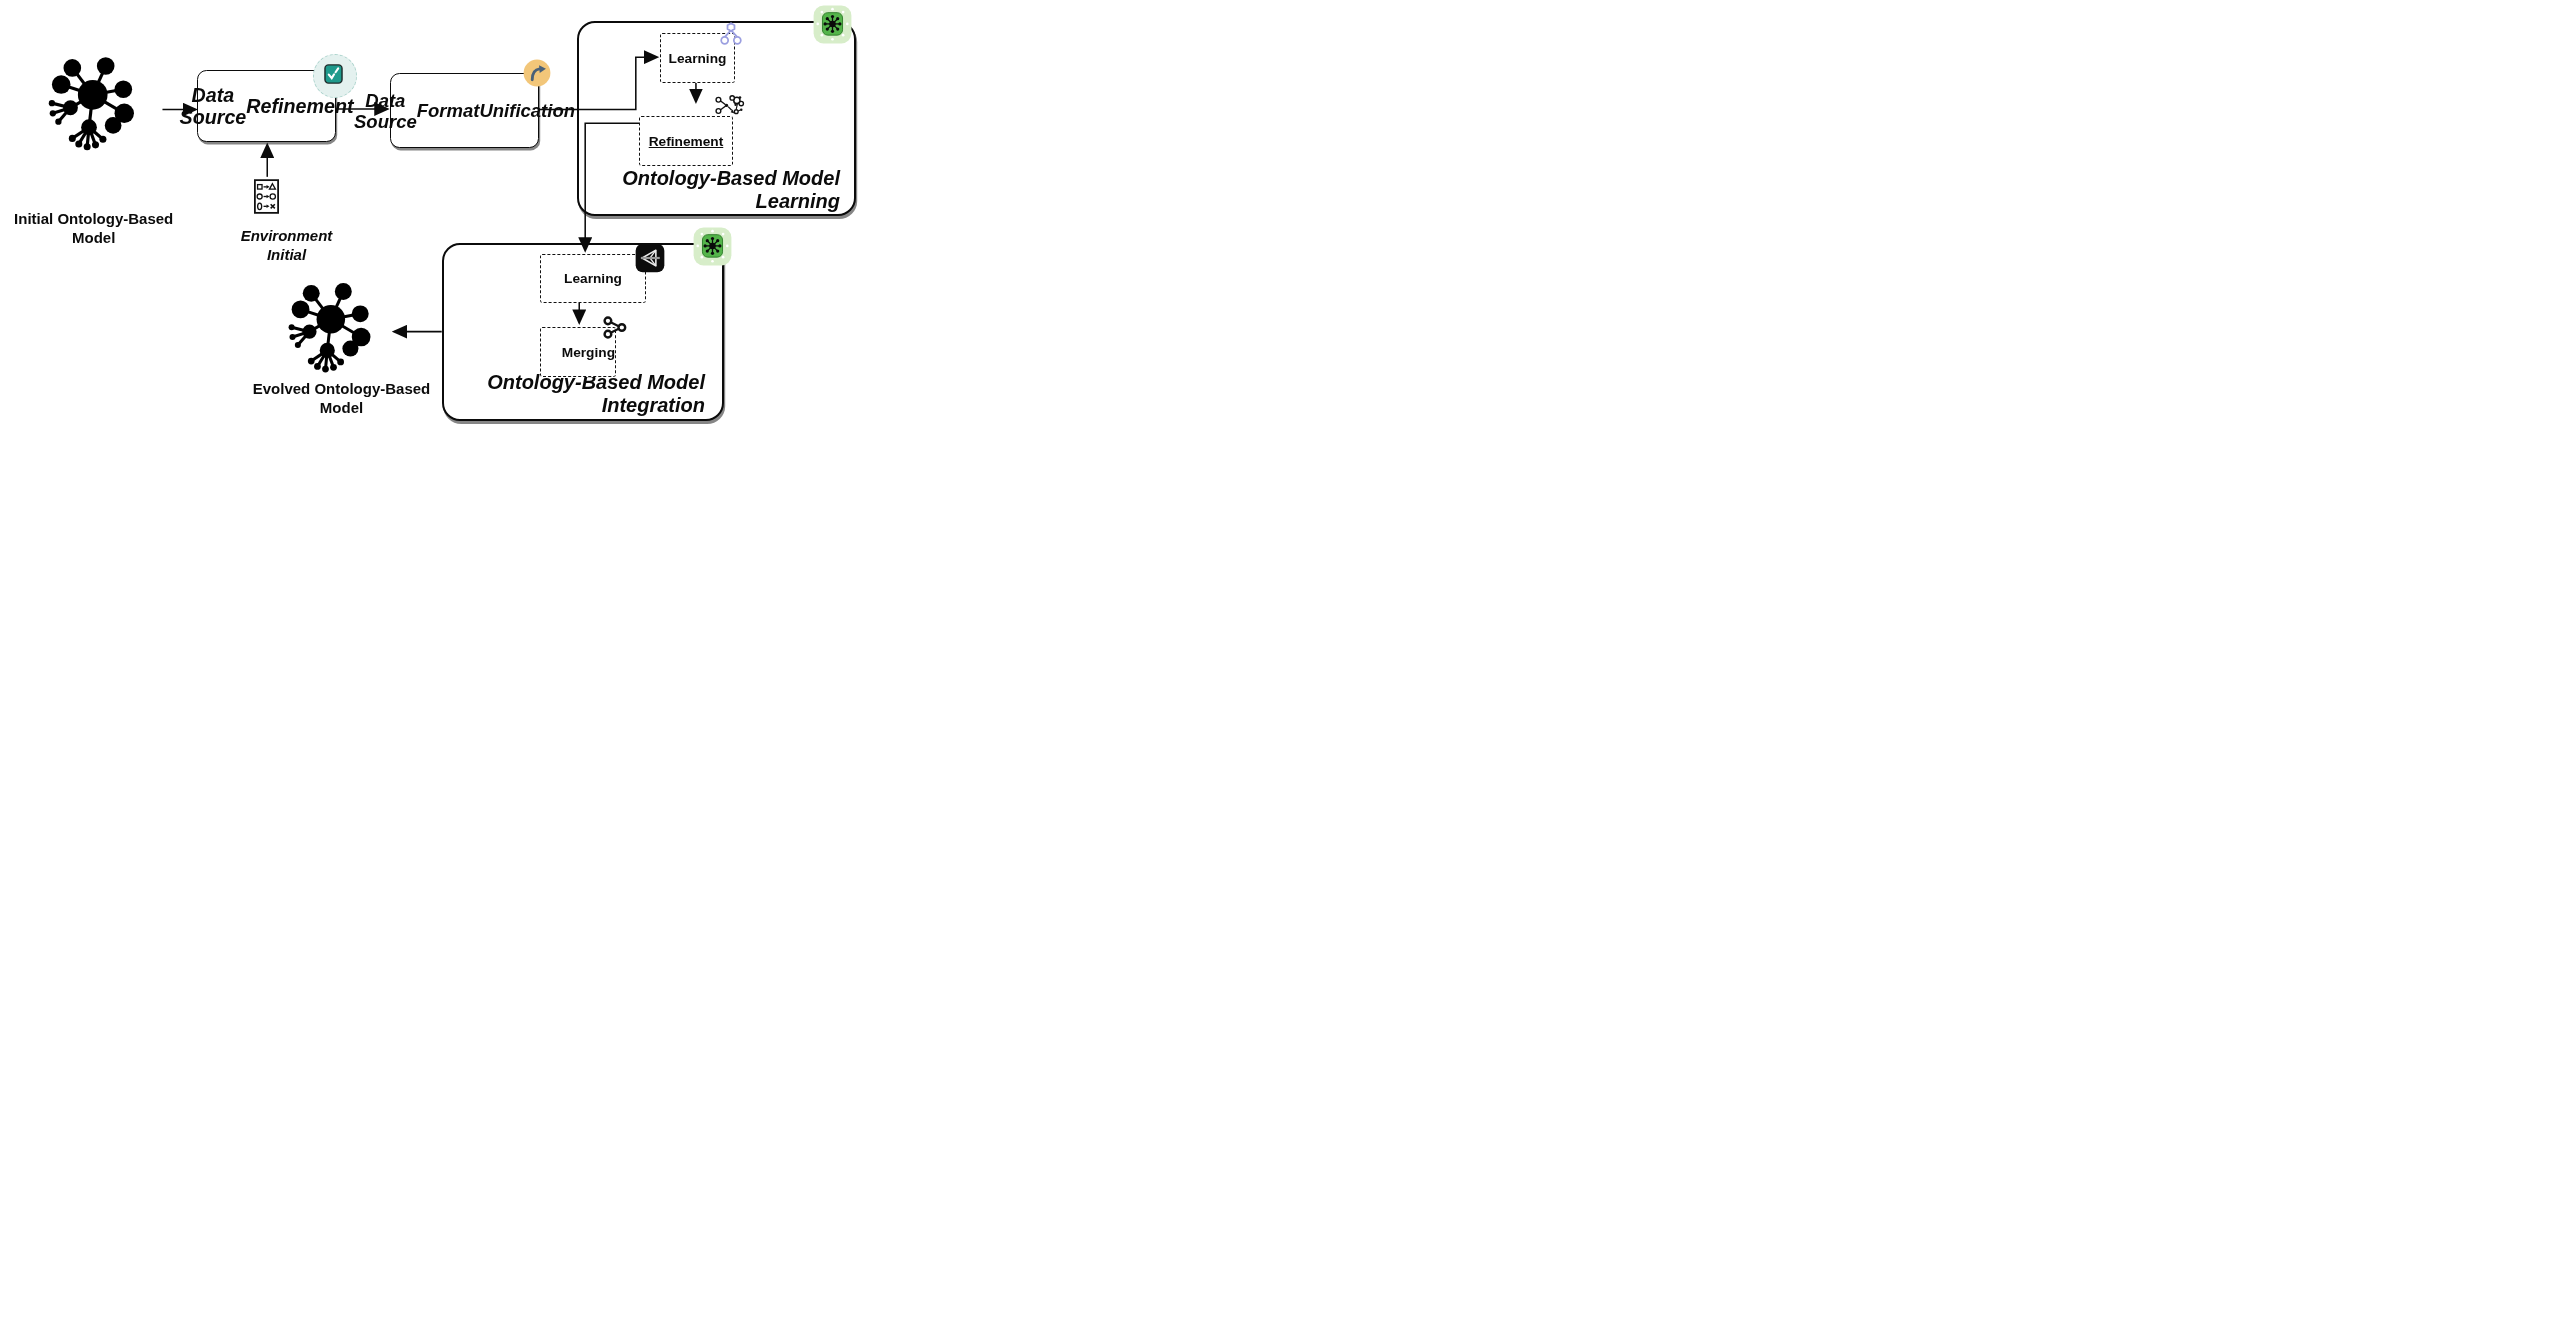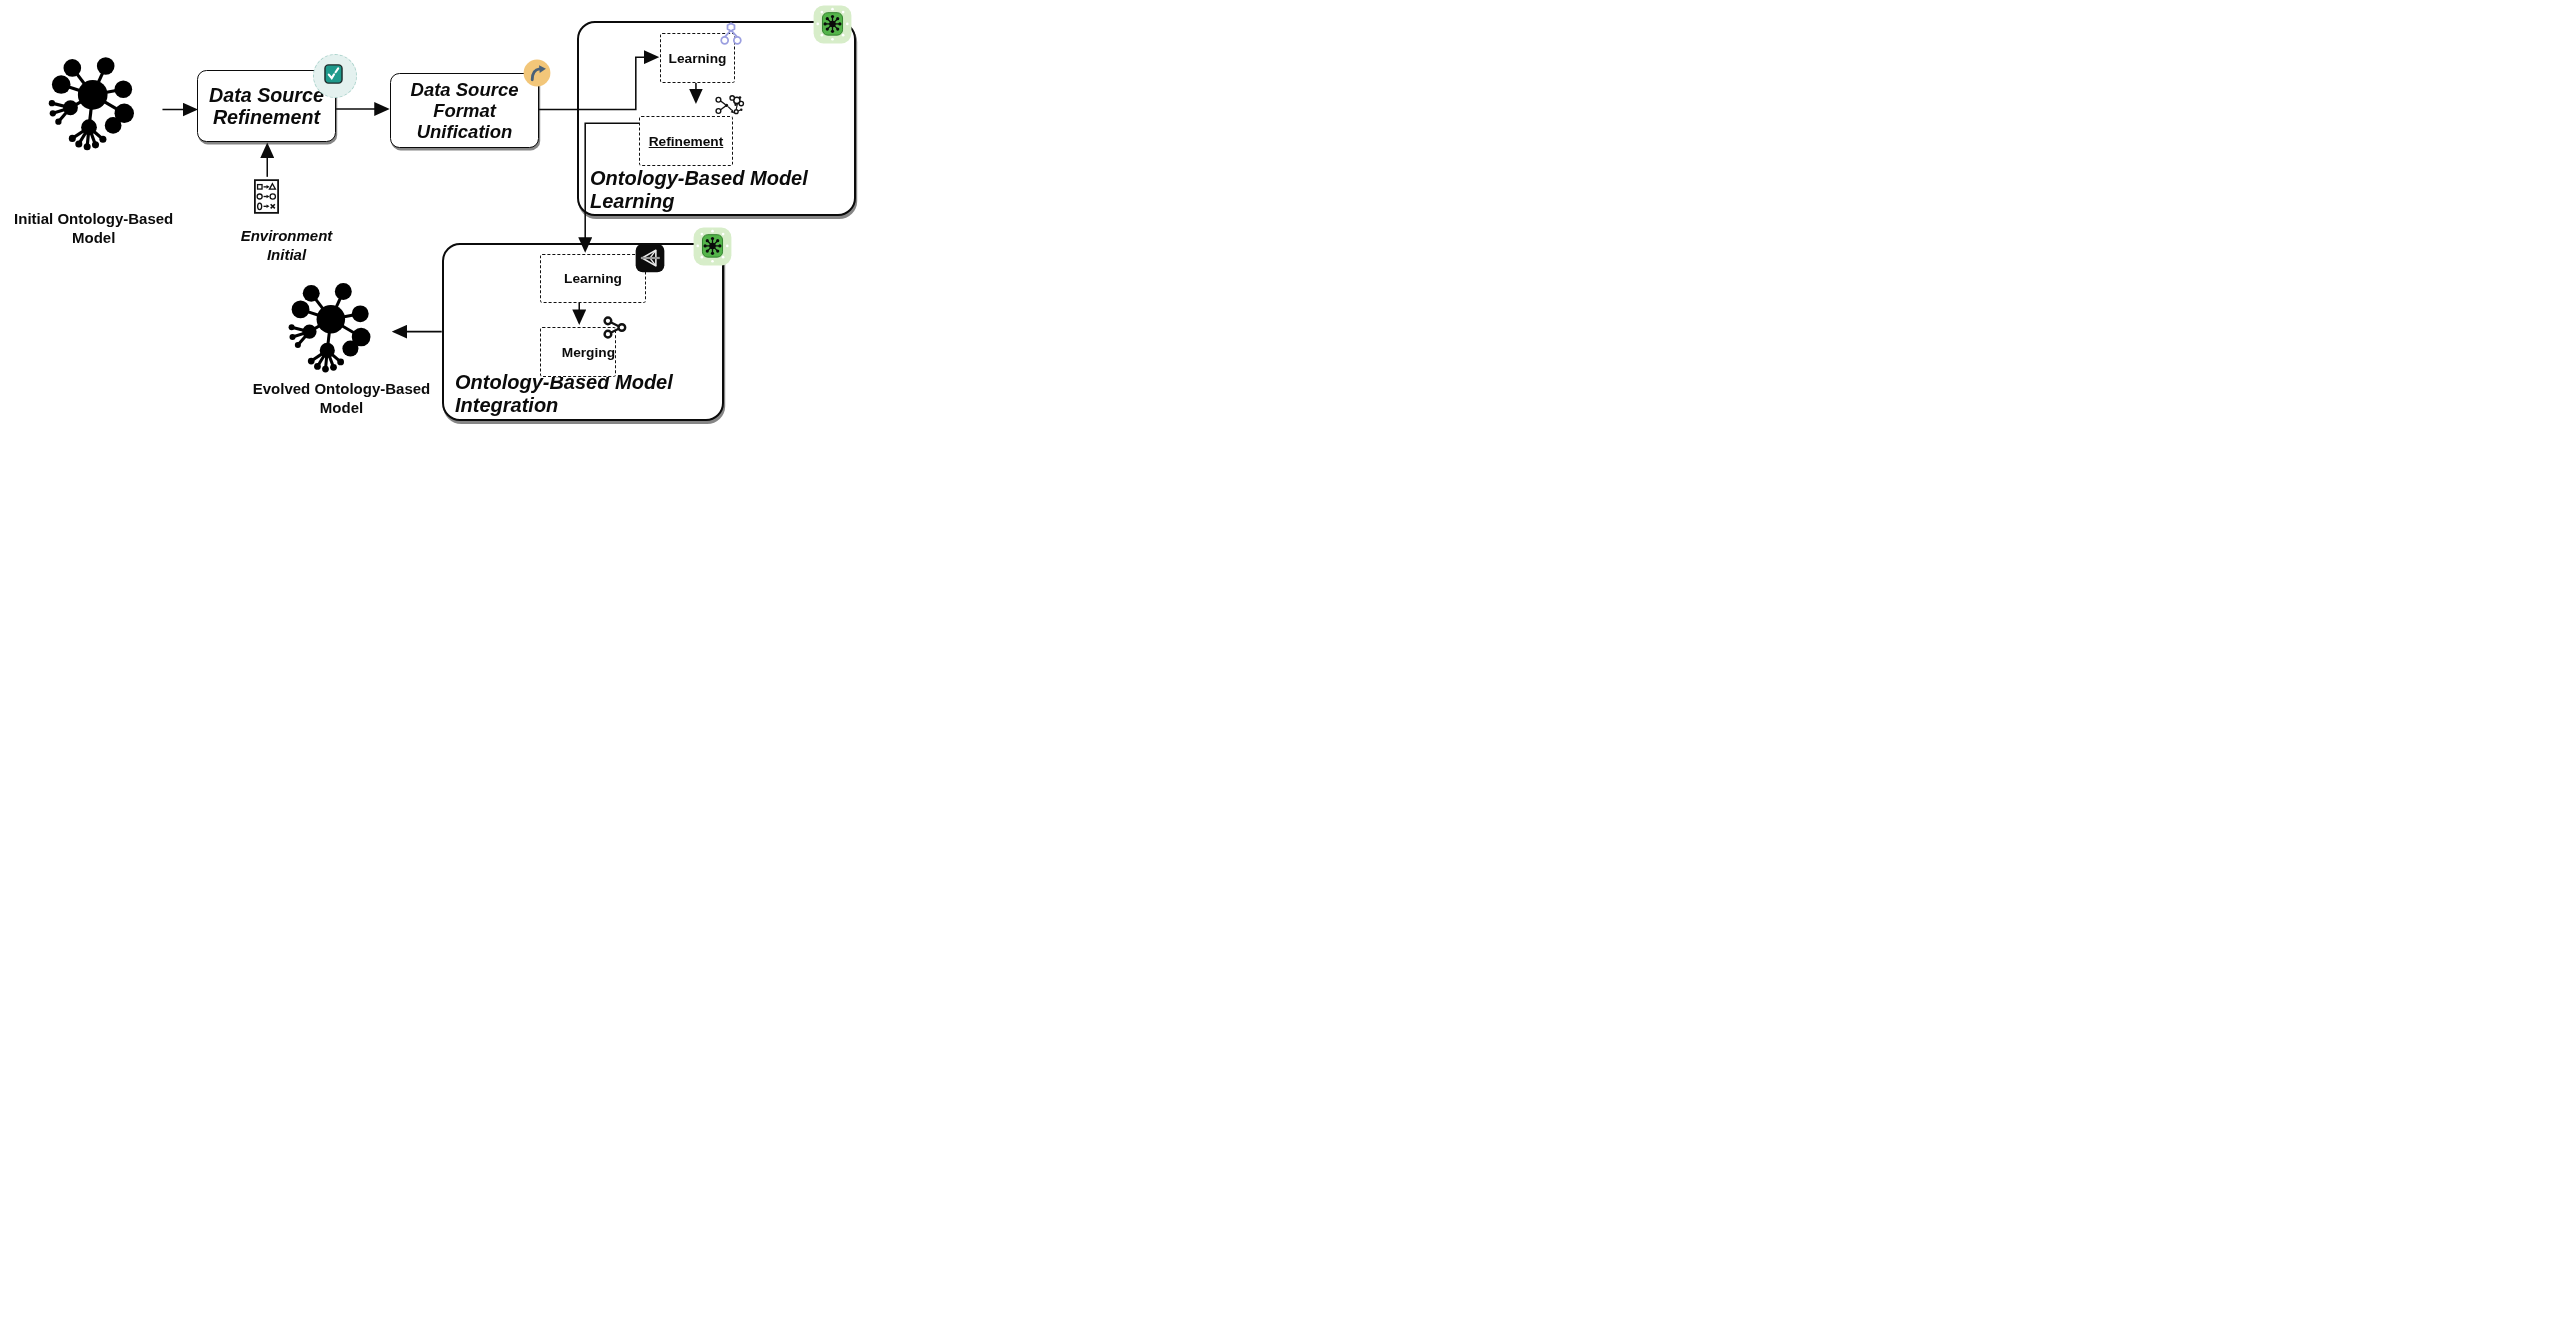--- a/index.html
+++ b/index.html
@@ -1,33 +1,33 @@
 <!DOCTYPE html>
 <html style="font-size:9.5px"><head>
 <meta charset="utf-8">
 <style>
   html,body{margin:0;padding:0;background:#ffffff;}
   .canvas{position:relative;width:859px;height:440px;background:#fff;overflow:hidden;
           font-family:"Liberation Sans", sans-serif;color:#0b0b0b;}
   
   .pbox{position:absolute;background:#fff;border:1.8px solid #0b0b0b;border-radius:9.5px;
         box-shadow:1.2px 2.4px 0 rgba(35,35,35,.55);
-        display:flex;flex-direction:column;align-items:center;justify-content:center;
+        display:flex;flex-direction:row;align-items:center;justify-content:center;
         text-align:center;font-weight:bold;font-style:italic;z-index:4;}
   .pbox .l1{font-size:19.7px;line-height:22px;}
   .pbox .l3{font-size:18.5px;line-height:21px;}
   
   .cbox{position:absolute;background:#fff;border:2.4px solid #0b0b0b;border-radius:18px;
         box-shadow:1.2px 3px 0 rgba(35,35,35,.55);z-index:1;}
   
   .sbox{position:absolute;background:#fff;border:1.8px dashed #111;border-radius:2.4px;
         display:flex;align-items:center;justify-content:center;text-align:center;
         font-weight:bold;font-size:13.7px;z-index:4;}
   .lbl{position:absolute;text-align:center;font-weight:bold;font-size:15px;line-height:18.5px;z-index:4;}
-  .clbl{position:absolute;text-align:left;font-weight:bold;font-style:italic;
+  .clbl{position:absolute;text-align:right;font-weight:bold;font-style:italic;
         font-size:20px;line-height:23px;z-index:3;}
   .badge{position:absolute;z-index:6;}
   .halo{position:absolute;z-index:5;border-radius:50%;background:#e4f1ef;border:1.2px dashed #abd3cc;}
   svg.wires{position:absolute;left:0;top:0;z-index:3;}
   .ic{position:absolute;z-index:2;}
 </style>
 </head>
 <body>
 
 <div class="canvas">

